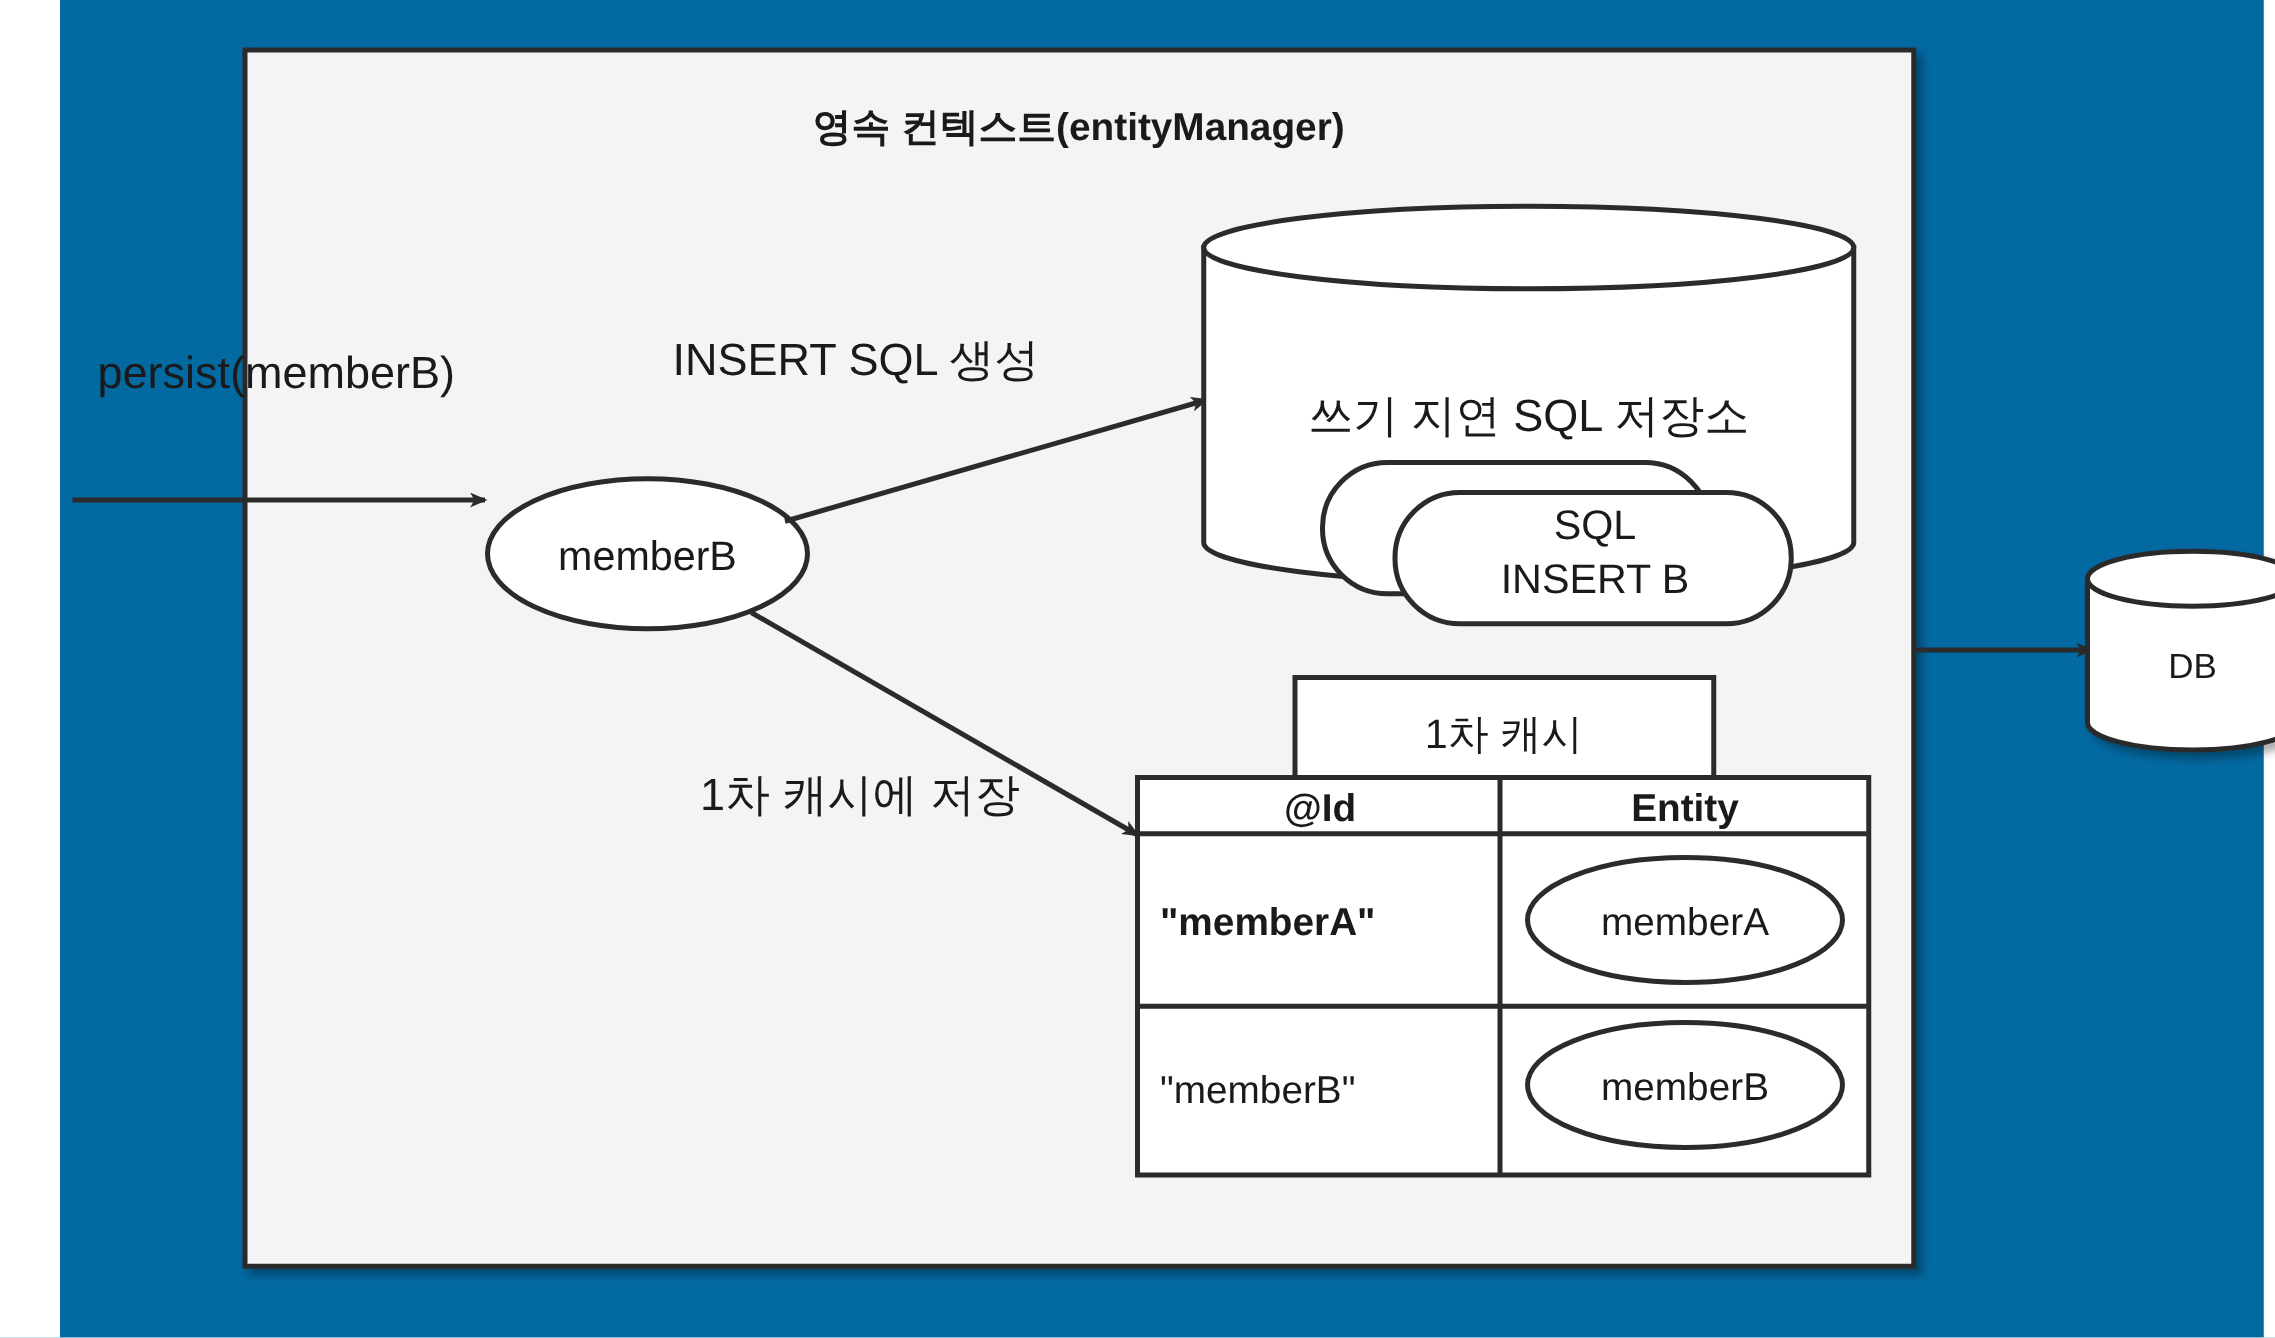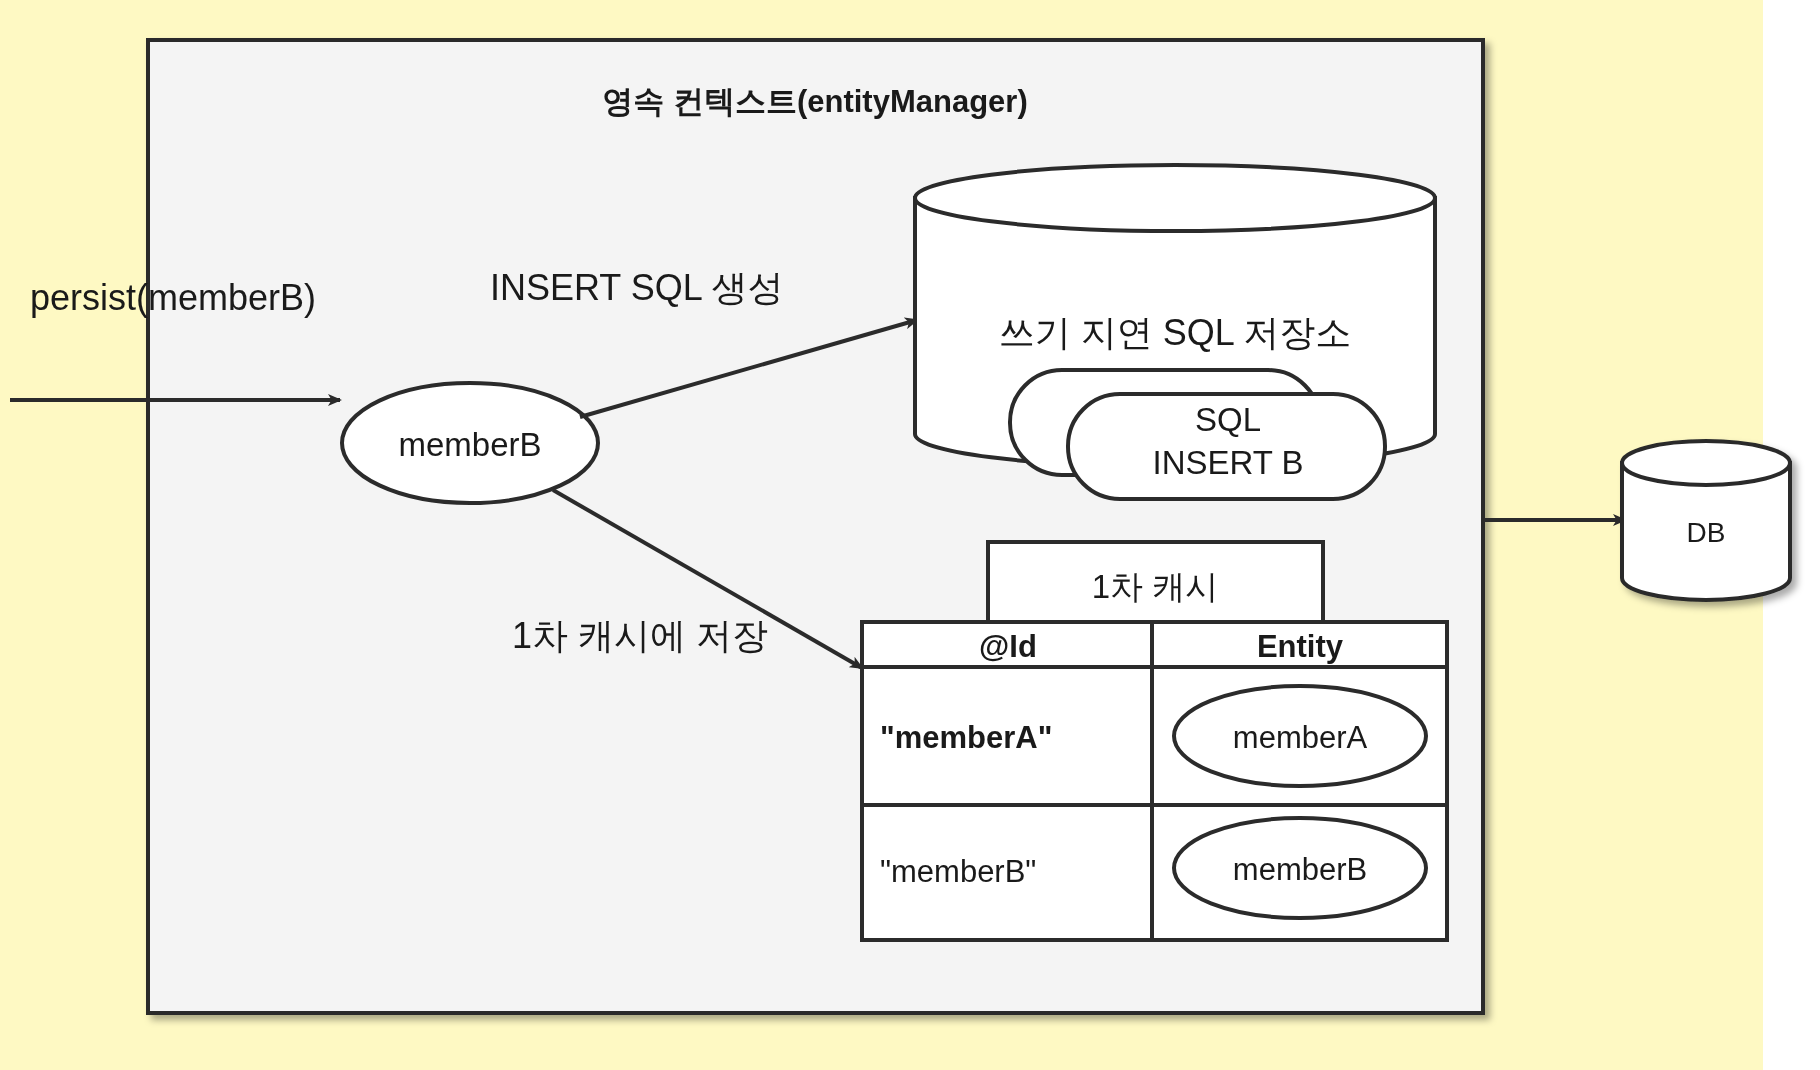--- a/index.html
+++ b/index.html
@@ -10,21 +10,22 @@
   body {
     width: 1820px;
     height: 1070px;
     font-family: "Liberation Sans", "DejaVu Sans", sans-serif;
     overflow: hidden;
   }
   #canvas {
     position: relative;
     width: 1763px;
     height: 1070px;
-    background: #fef9c3;
+    background: #0369a1;
+    margin-left: 48px;
   }
   #diagram-svg {
     position: absolute;
     left: 0;
     top: 0;
     width: 1820px;
     height: 1070px;
   }
   .lbl {
     fill: #1a1a1a;

